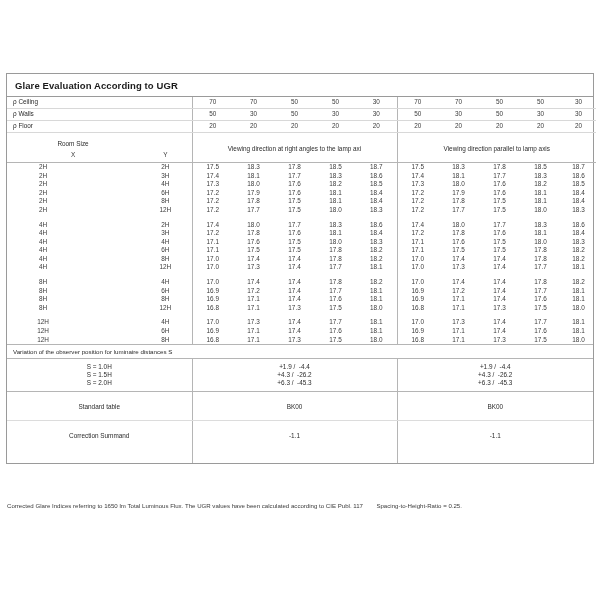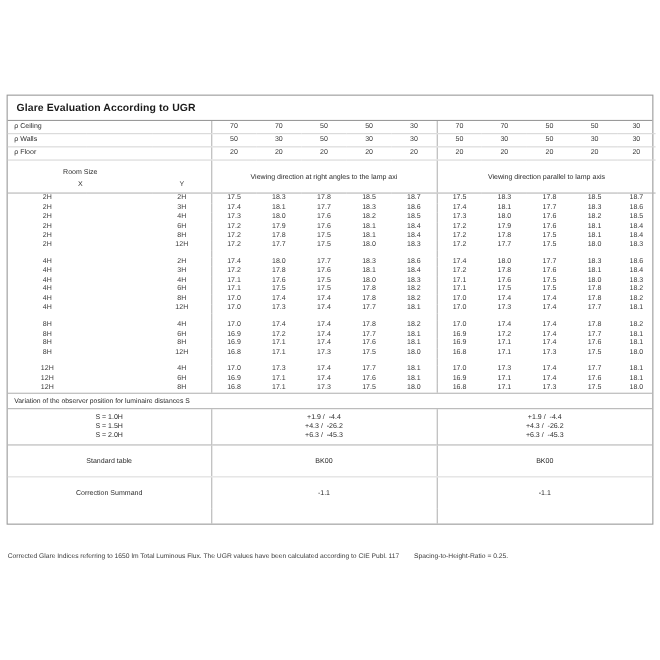--- a/index.html
+++ b/index.html
@@ -11,21 +11,21 @@
   body {
     width: 600px;
     height: 600px;
     font-family: "Liberation Sans", sans-serif;
     color: #2b2b2b;
     overflow: hidden;
   }
   #sheet {
     position: absolute;
     left: 6px;
-    top: 86px;
+    top: 73px;
     width: 588px;
     box-sizing: border-box;
     border: 1px solid #9a9a9a;
     background: #fff;
   }
   .title-bar {
     padding: 6px 8px 5px 8px;
     font-size: 9.5px;
     font-weight: bold;
     color: #1b1b1b;

